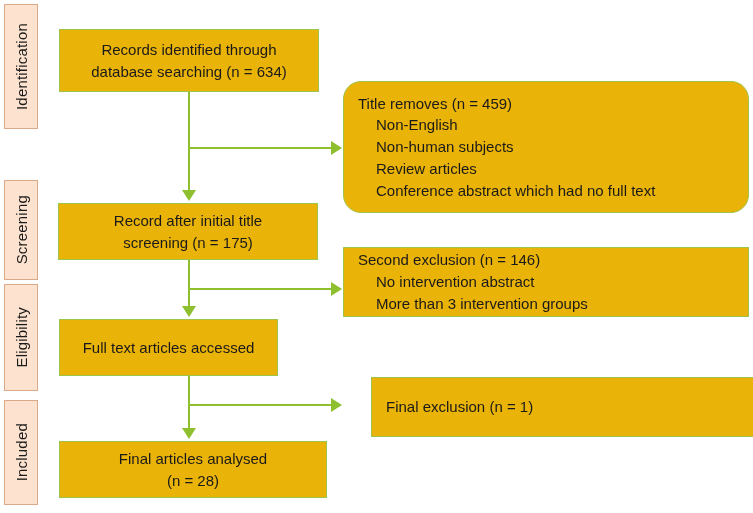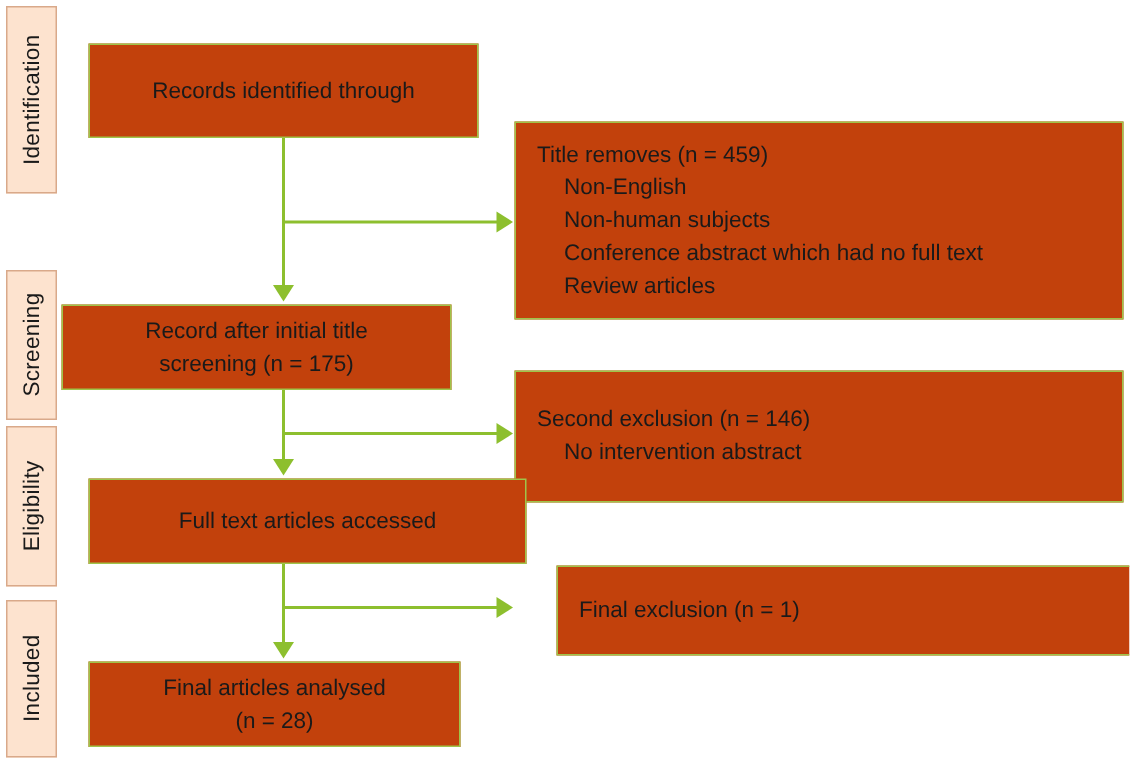--- a/index.html
+++ b/index.html
@@ -30,21 +30,21 @@
   .stage-label span {
     writing-mode: vertical-rl;
     transform: rotate(180deg);
     font-size: 15px;
     color: #1a1a1a;
     letter-spacing: 0.2px;
     white-space: nowrap;
   }
   .box {
     position: absolute;
-    background: #c2410c;
+    background: #eab308;
     border: 1px solid #9fc44a;
     box-sizing: border-box;
     display: flex;
     align-items: center;
     justify-content: center;
     text-align: center;
     color: #1a1a1a;
     font-size: 15px;
     line-height: 1.45;
     padding: 6px 8px;
@@ -115,59 +115,61 @@
 
   <div class="connector" style="left:188px; top:288px; width:147px; height:2px;"></div>
   <div class="arrowhead arrow-right" style="left:331px; top:282px;"></div>
 
   <div class="connector" style="left:188px; top:404px; width:147px; height:2px;"></div>
   <div class="arrowhead arrow-right" style="left:331px; top:398px;"></div>
 
   <div class="box" style="left:59px; top:29px; width:260px; height:63px;">
     <div class="lines">
       <span class="line">Records identified through</span>
+      <span class="line">database searching (n = 634)</span>
     </div>
   </div>
 
-  <div class="box left-align" style="left:343px; top:81px; width:406px; height:132px;">
+  <div class="box left-align" style="left:343px; top:81px; width:406px; height:132px;border-radius:18px;">
     <div class="lines">
       <span class="line">Title removes (n = 459)</span>
       <span class="line indent">Non-English</span>
       <span class="line indent">Non-human subjects</span>
+      <span class="line indent">Review articles</span>
       <span class="line indent">Conference abstract which had no full text</span>
-      <span class="line indent">Review articles</span>
     </div>
   </div>
 
-  <div class="box" style="left:41px; top:203px; width:260px; height:57px;">
+  <div class="box" style="left:58px; top:203px; width:260px; height:57px;">
     <div class="lines">
       <span class="line">Record after initial title</span>
       <span class="line">screening (n = 175)</span>
     </div>
   </div>
 
-  <div class="box left-align" style="left:343px; top:247px; width:406px; height:88px;">
+  <div class="box left-align" style="left:343px; top:247px; width:406px; height:70px;">
     <div class="lines">
       <span class="line">Second exclusion (n = 146)</span>
       <span class="line indent">No intervention abstract</span>
+      <span class="line indent">More than 3 intervention groups</span>
     </div>
   </div>
 
-  <div class="box" style="left:59px; top:319px; width:292px; height:57px;">
+  <div class="box" style="left:59px; top:319px; width:219px; height:57px;">
     <div class="lines">
       <span class="line">Full text articles accessed</span>
     </div>
   </div>
 
   <div class="box left-align" style="left:343px; top:377px; width:406px; height:60px;margin-left:28px;">
     <div class="lines">
       <span class="line">Final exclusion (n = 1)</span>
     </div>
   </div>
 
-  <div class="box" style="left:59px; top:441px; width:248px; height:57px;">
+  <div class="box" style="left:59px; top:441px; width:268px; height:57px;">
     <div class="lines">
       <span class="line">Final articles analysed</span>
       <span class="line">(n = 28)</span>
     </div>
   </div>
 
 </div>
 
 </body></html>

